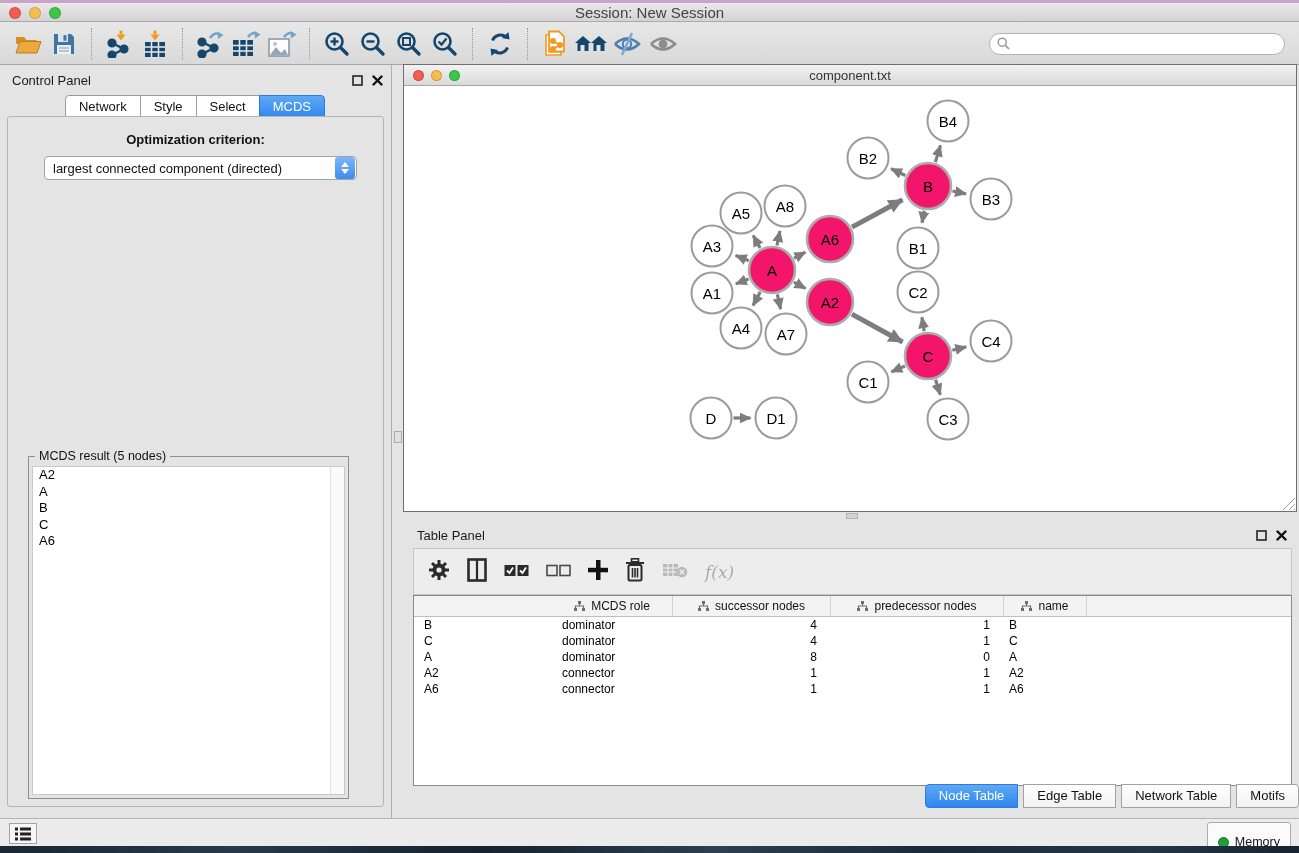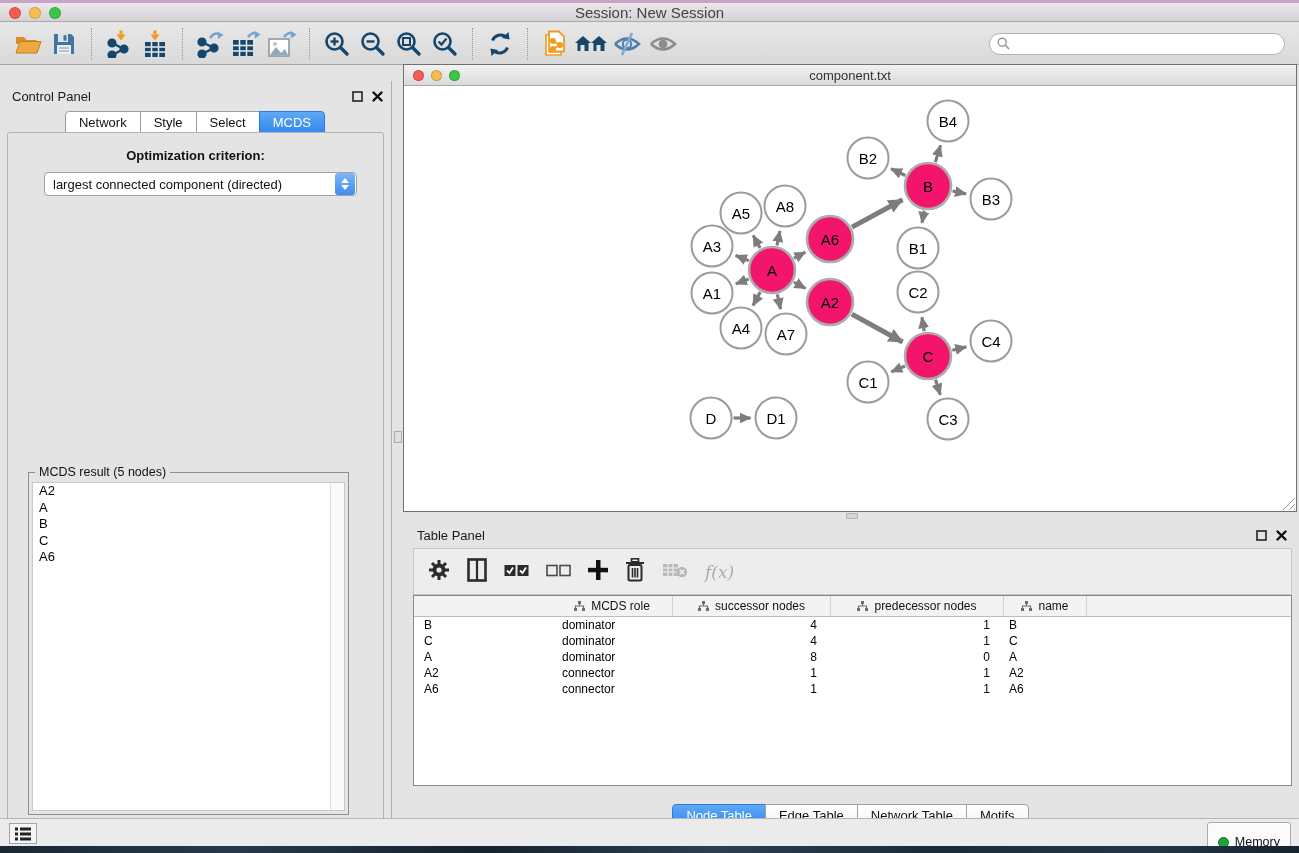--- a/index.html
+++ b/index.html
@@ -23,21 +23,21 @@
              display:flex; align-items:center; padding:0 10px; }
   .tbtn { width:36px; height:36px; display:flex; align-items:center; justify-content:center; }
   .tsep { width:0; height:32px; border-left:1px dotted #979797; margin:0 9px; }
   .search-box { margin-left:auto; margin-right:4px; width:296px; height:22px; background:#fff;
                 border:1px solid #B3B3B3; border-radius:12px; display:flex; align-items:center;
                 padding:0 7px; gap:5px; }
   .search-box input { border:none; outline:none; flex:1; font-size:12px; background:transparent; }
 
   
   .control-panel { position:absolute; left:0; top:65px; width:392px; height:753px;
-                   background:#E4E4E4; border-right:1px solid #AFAFAF;margin-top:16px; }
+                   background:#E4E4E4; border-right:1px solid #AFAFAF; }
   .panel-title-row { position:absolute; top:7px; left:12px; right:8px; height:16px;
                      display:flex; align-items:center; font-size:13px; color:#1A1A1A; }
   .panel-icons { margin-left:auto; display:flex; gap:9px; align-items:center; }
   .cp-tabs { position:absolute; top:30px; left:0; width:100%; display:flex; justify-content:center; }
   .ctab { font-size:13px; padding:3px 13px 4px; background:#fff; border:1px solid #9C9C9C;
           margin-left:-1px; color:#111; cursor:default; }
   .ctab:first-child { border-radius:4px 0 0 4px; }
   .ctab:last-child { border-radius:0 4px 4px 0; }
   .ctab.active { background:linear-gradient(#5FA9F4,#2F86EF); color:#fff; border-color:#2F7ADF; }
   .cp-body { position:absolute; top:51px; left:7px; right:7px; bottom:11px;
@@ -86,21 +86,21 @@
   .tp-toolbar { position:absolute; top:28px; left:10px; right:7px; height:47px;
                 background:#EDEDED; border:1px solid #C6C6C6;
                 display:flex; align-items:center; gap:17px; padding:0 14px; }
   .tp-table { position:absolute; top:75px; left:10px; right:7px; height:191px; background:#fff;
               border:1px solid #898989; overflow:hidden; }
   .tt-header { display:flex; height:21px; background:#F3F3F3; border-bottom:1px solid #BEBEBE; }
   .tt-hcell { display:flex; align-items:center; justify-content:center; gap:6px;
               font-size:12px; color:#111; border-right:1px solid #D2D2D2; overflow:hidden; }
   .tt-row { display:flex; height:16px; }
   .tt-cell { font-size:12px; color:#000; line-height:16px; white-space:nowrap; overflow:hidden; }
-  .tp-tabs { position:absolute; top:284px; left:0; width:100%; display:flex; justify-content:center; }
+  .tp-tabs { position:absolute; top:264px; left:0; width:100%; display:flex; justify-content:flex-end;gap:6px; }
   .ttab { font-size:13px; padding:3px 13px 4px; background:linear-gradient(#FFFFFF,#F2F2F2);
           border:1px solid #A2A2A2; margin-left:-1px; color:#111; }
   .ttab:first-child { border-radius:4px 0 0 4px; }
   .ttab:last-child { border-radius:0 4px 4px 0; }
   .ttab.active { background:linear-gradient(#5FA9F4,#2F86EF); color:#fff; border-color:#2F7ADF; }
 
   
   .status-bar { position:absolute; left:0; top:818px; width:100%; height:28px;
                 background:#EBEBEB; border-top:1px solid #B5B5B5; }
   .list-btn { position:absolute; left:9px; top:4px; width:28px; height:21px; background:#F6F6F6;

